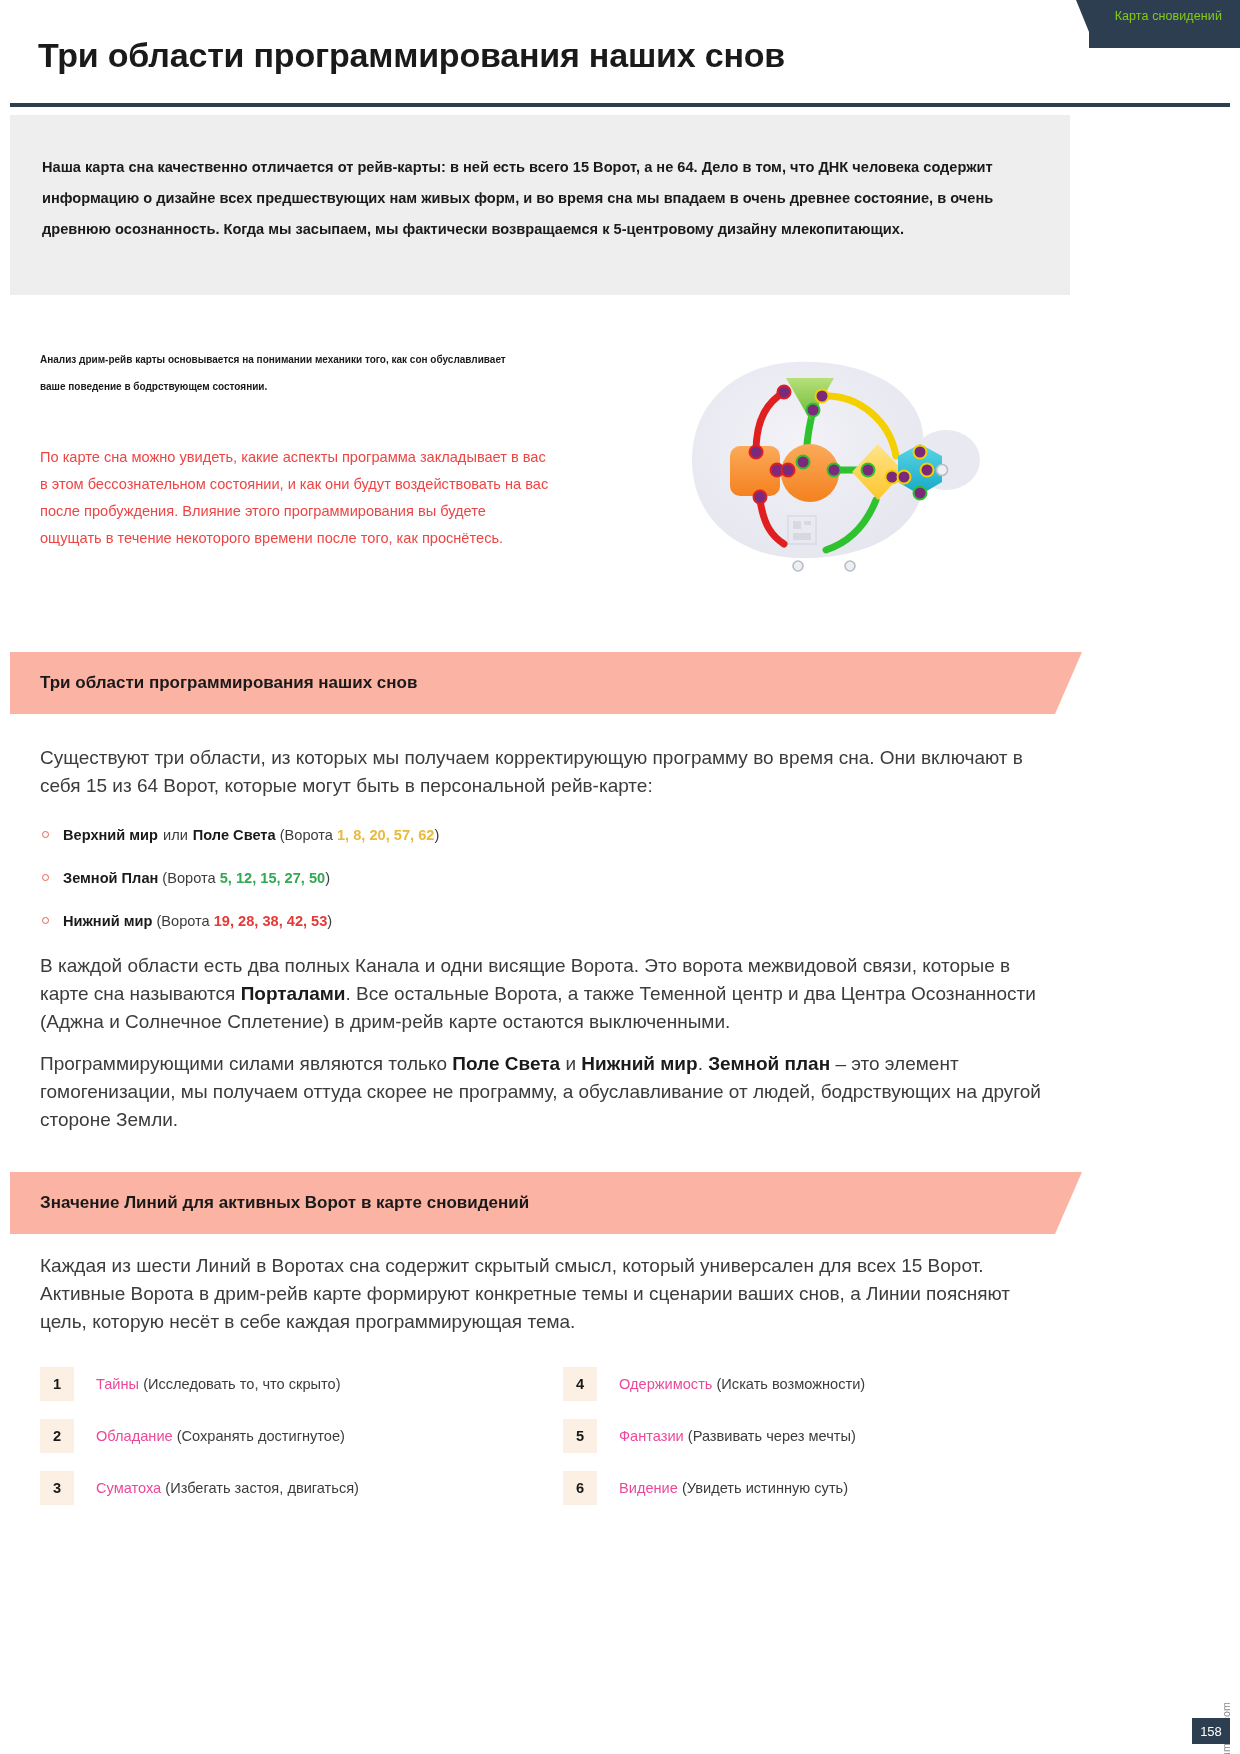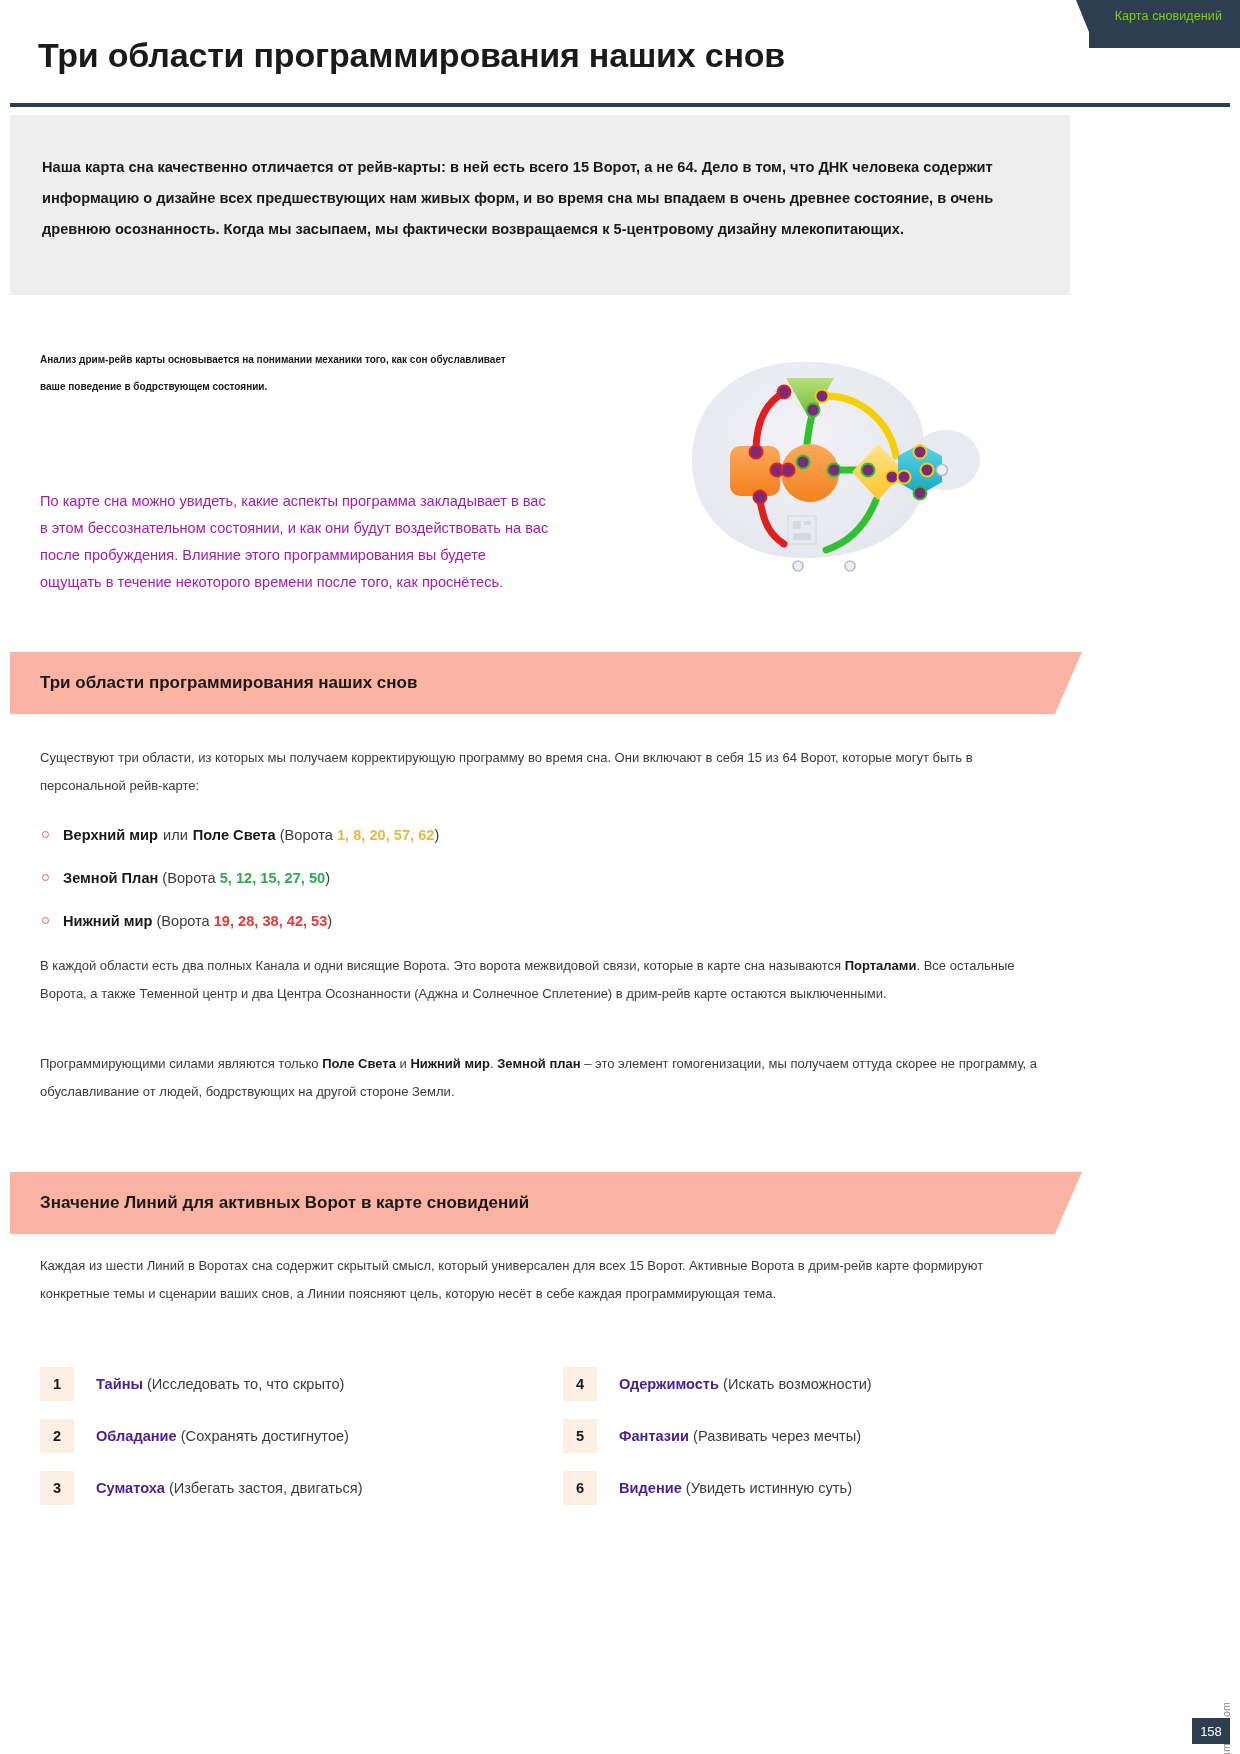--- a/index.html
+++ b/index.html
@@ -95,22 +95,21 @@
     line-height: 27px;
     color: #1a1a1a;
   }
   .sub-para {
     position: absolute;
     left: 40px;
     top: 444px;
     width: 510px;
     font-size: 14.6px;
     line-height: 27px;
-    color: #a21caf;
-    margin-top: 44px;
+    color: #ef4444;
   }
 
   
   .diagram {
     position: absolute;
     left: 620px;
     top: 330px;
     width: 400px;
     height: 280px;
   }
@@ -143,21 +142,21 @@
     white-space: nowrap;
   }
   #banner-1 { top: 652px; width: 1045px; }
   #banner-2 { top: 1172px; width: 1045px; padding-left: 7px; }
 
   
   .body-para {
     position: absolute;
     left: 40px;
     width: 1002px;
-    font-size: 13px;
+    font-size: 19px;
     line-height: 28px;
     color: #3c3c3c;
   }
   #para-intro-areas { top: 744px; }
   #para-channels    { top: 952px; }
   #para-forces      { top: 1050px; }
   #para-lines-intro { top: 1252px; }
 
   .body-para b, .bullet b { color: #1a1a1a; font-weight: bold; }
 
@@ -211,21 +210,21 @@
     align-items: center;
     justify-content: center;
     flex: 0 0 34px;
   }
   .line-label {
     margin-left: 22px;
     font-size: 14.6px;
     color: #3c3c3c;
     white-space: nowrap;
   }
-  .line-label b { color: #4c1d95; font-weight: bold; }
+  .line-label b { color: #ec4899; font-weight: normal; }
 
   
   .side-footer {
     position: absolute;
     right: 8px;
     bottom: 52px;
     transform-origin: right bottom;
     transform: rotate(-90deg) translate(0, 0);
     white-space: nowrap;
     font-size: 10.5px;

